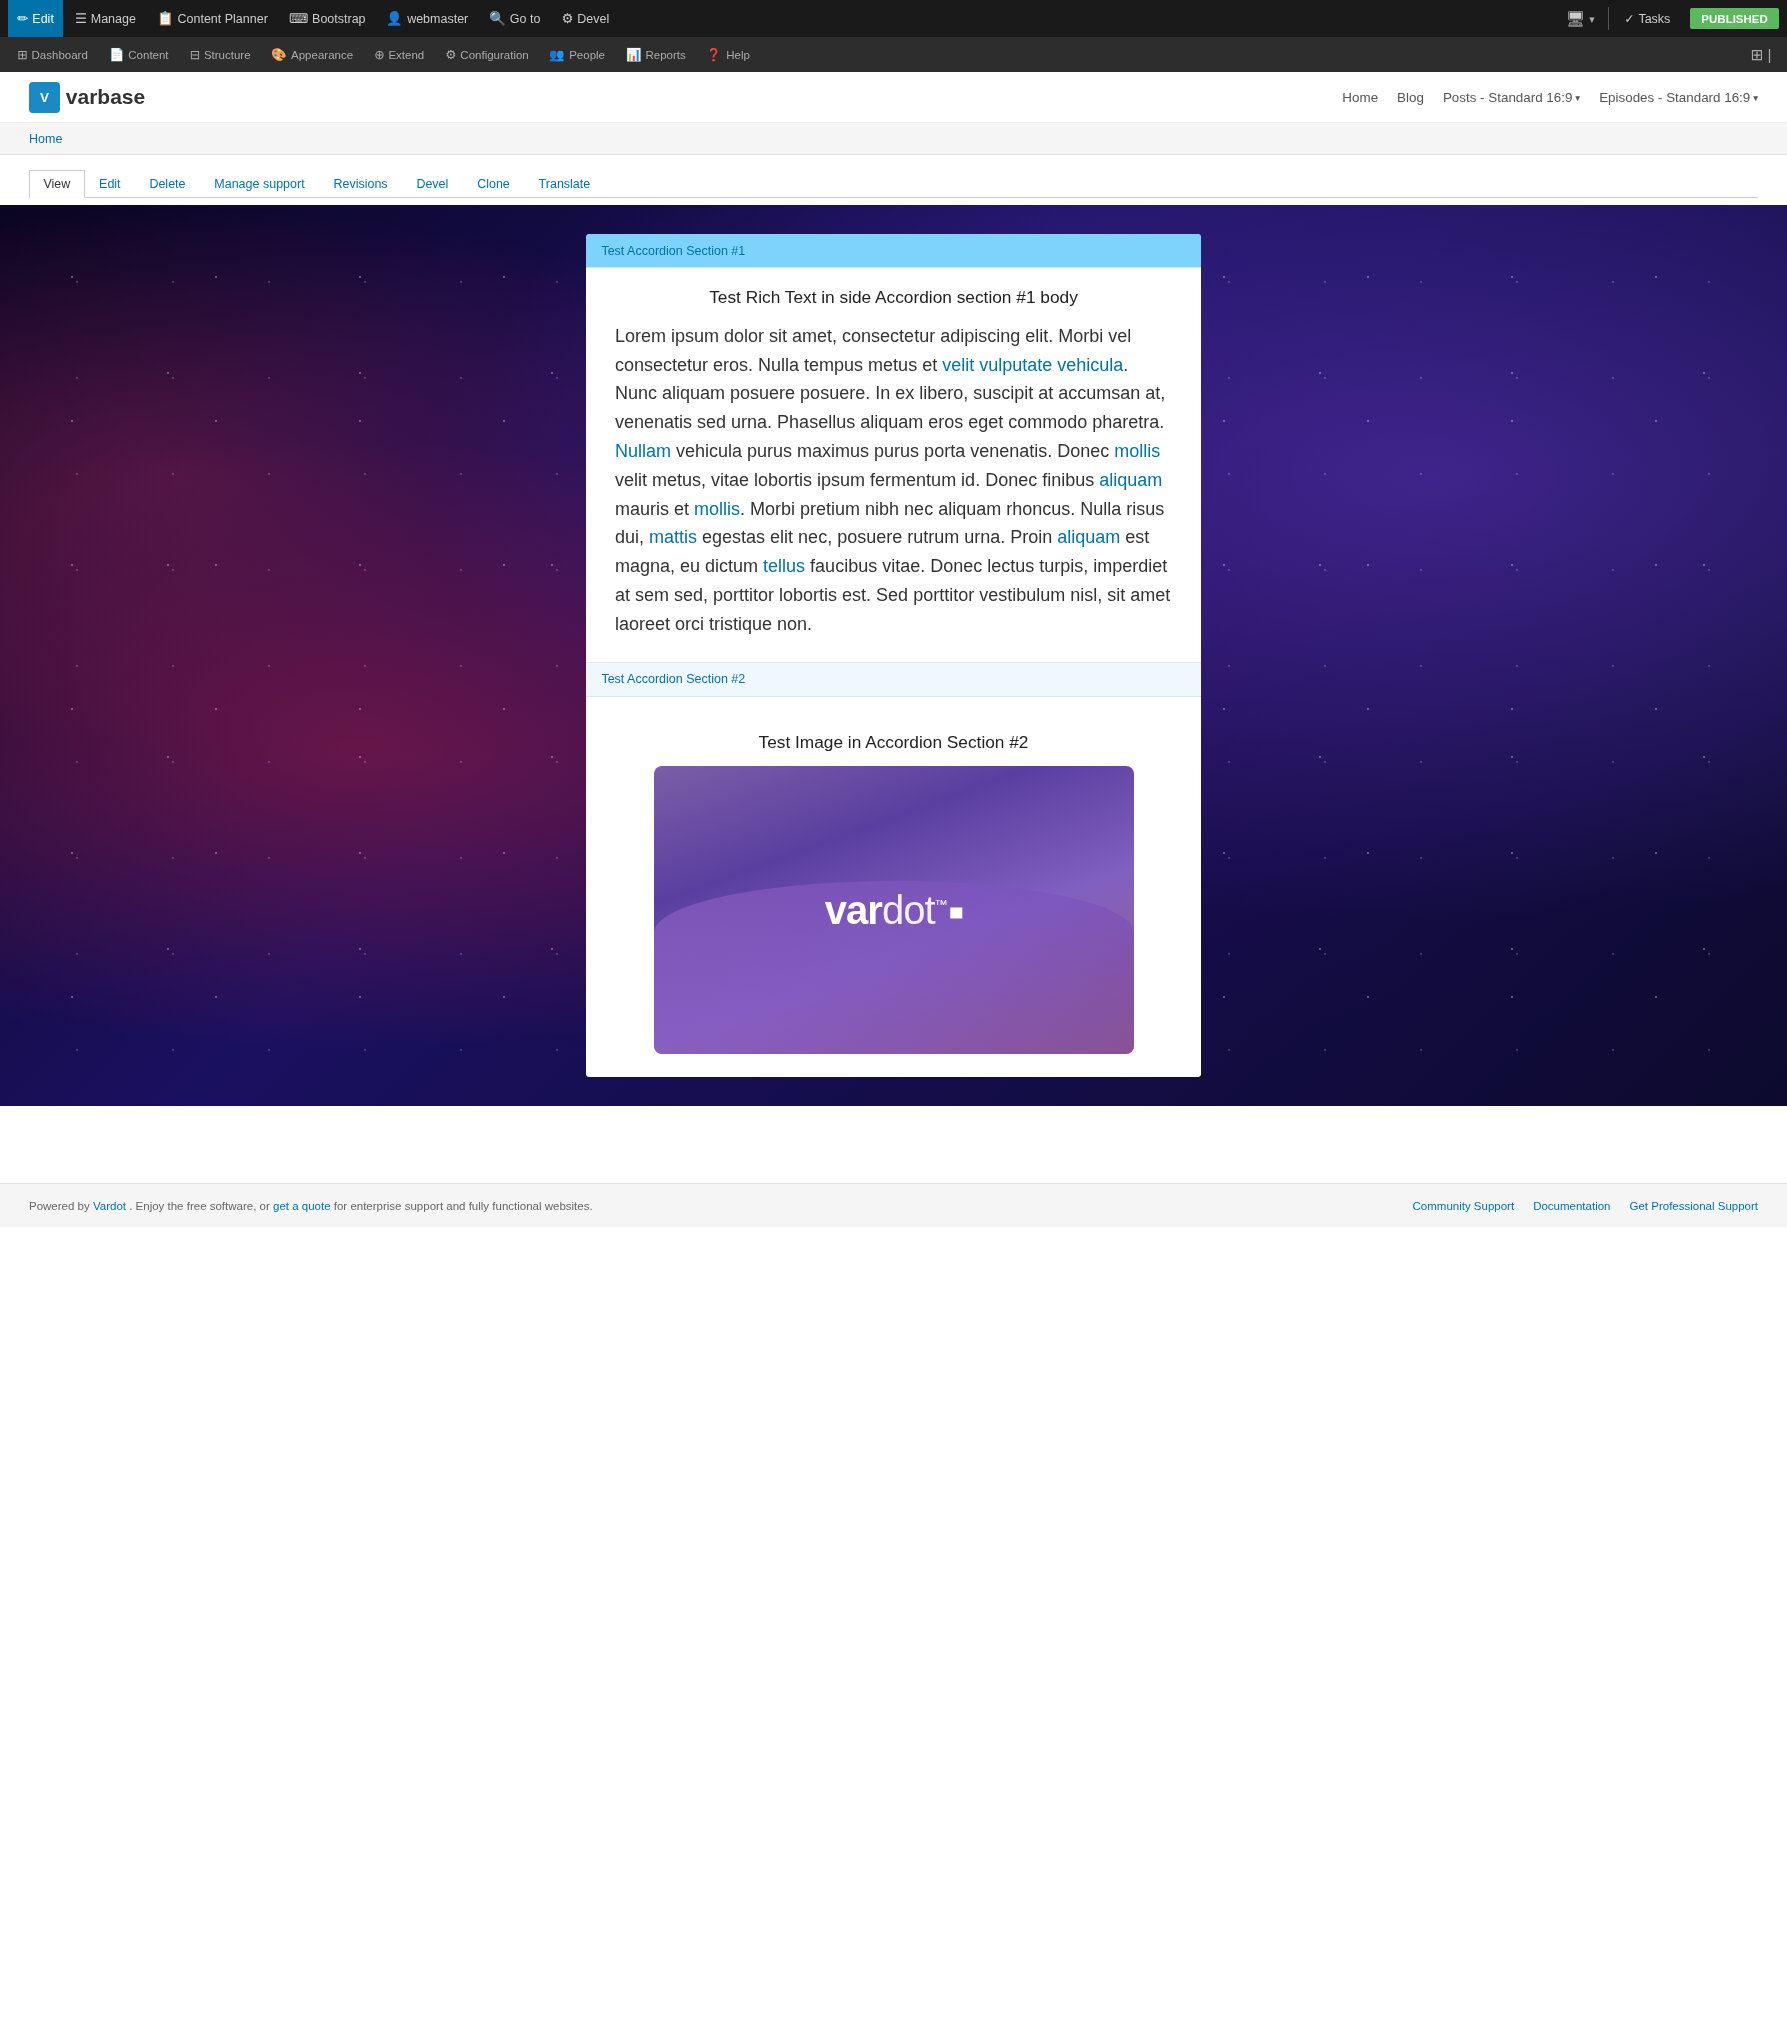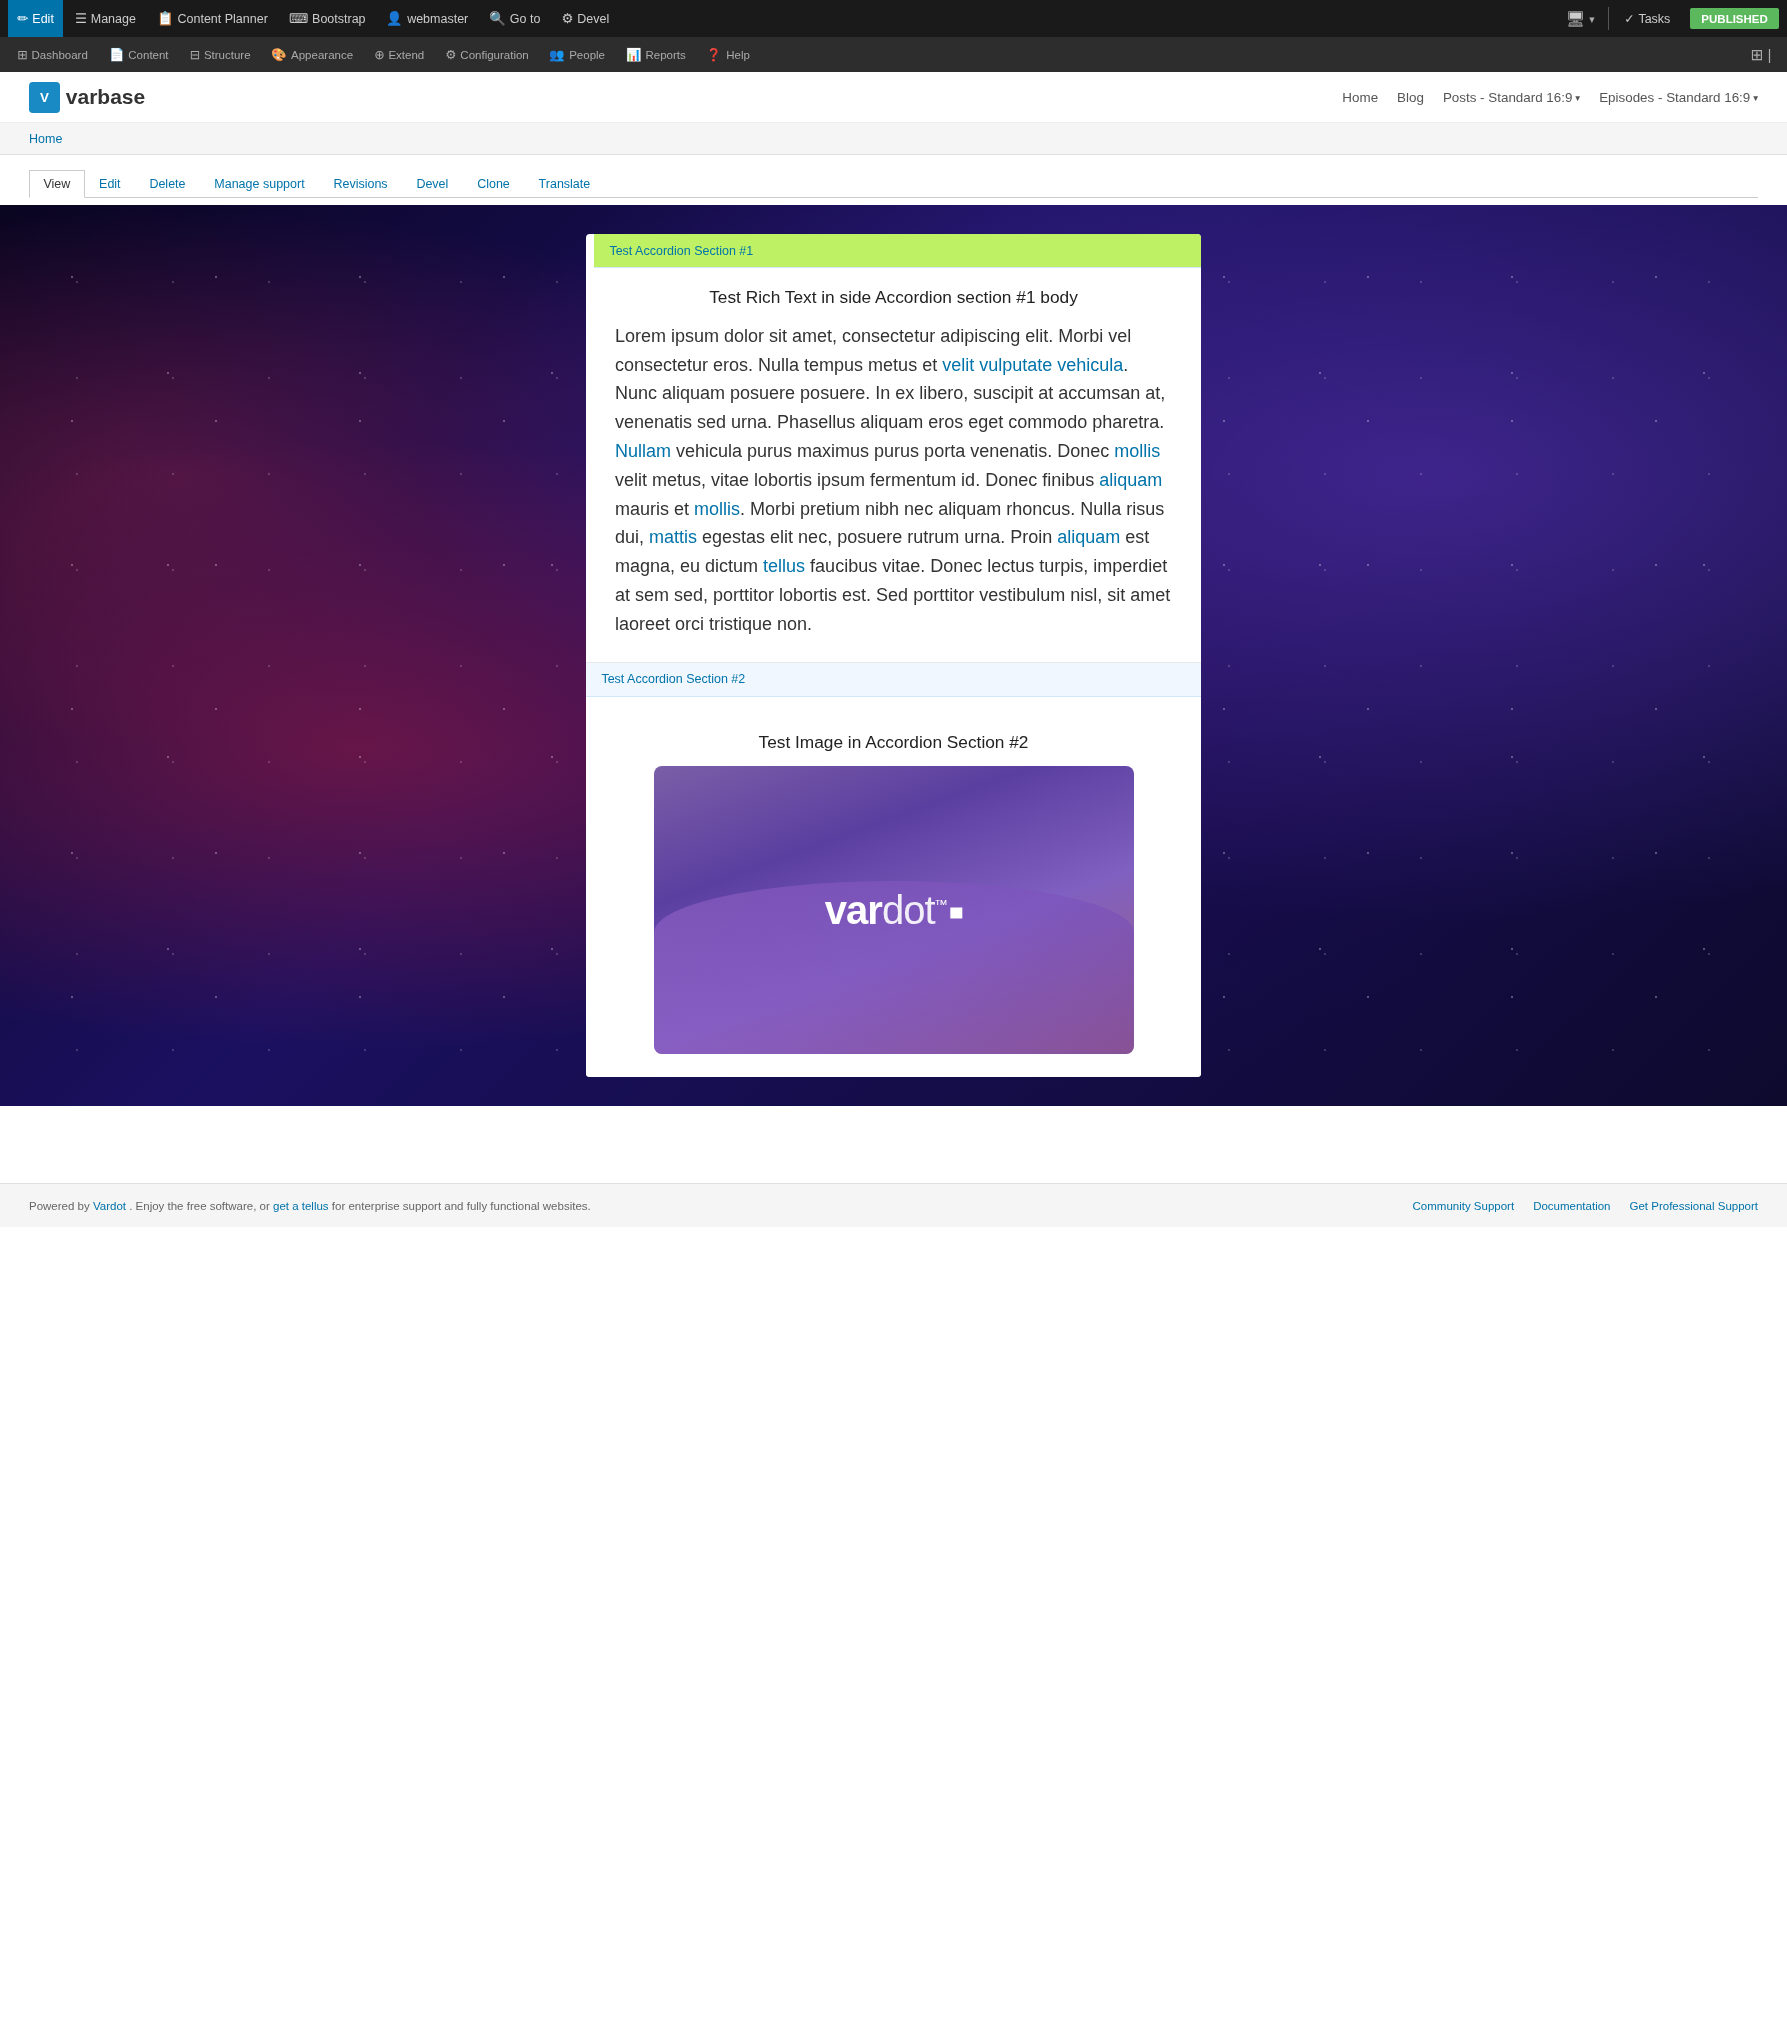--- a/index.html
+++ b/index.html
@@ -242,27 +242,26 @@
       border-radius: 3.8px;
       max-width: 615px;
       margin: 0 auto;
       position: relative;
       z-index: 1;
       overflow: hidden;
     }
 
     
     .accordion-section-header {
-      background: #bef264;
+      background: #7dd3fc;
       border-bottom: 1px solid #d0e8f8;
       padding: 9.6px 15.4px;
       color: #0073aa;
       font-size: 12.5px;
       cursor: pointer;
-      margin-left: 8px;
     }
     .accordion-section-body {
       padding: 19px 29px 23px;
       background: #fff;
       border-bottom: 1px solid #e8e8e8;
     }
     .accordion-section-body h3 {
       font-size: 17.3px;
       font-weight: normal;
       text-align: center;
@@ -540,21 +539,21 @@
   </div>
 </div>
 
 <div class="white-gap"></div>
 
 <footer class="site-footer">
   <div class="footer-text">
     <span>Powered by</span>
     <a href="#">Vardot</a>
     <span>. Enjoy the free software, or</span>
-    <a href="#">get a tellus</a>
+    <a href="#">get a quote</a>
     <span>for enterprise support and fully functional websites.</span>
   </div>
   <div class="footer-links">
     <a href="#">Community Support</a>
     <a href="#">Documentation</a>
     <a href="#">Get Professional Support</a>
   </div>
 </footer>
 
 

